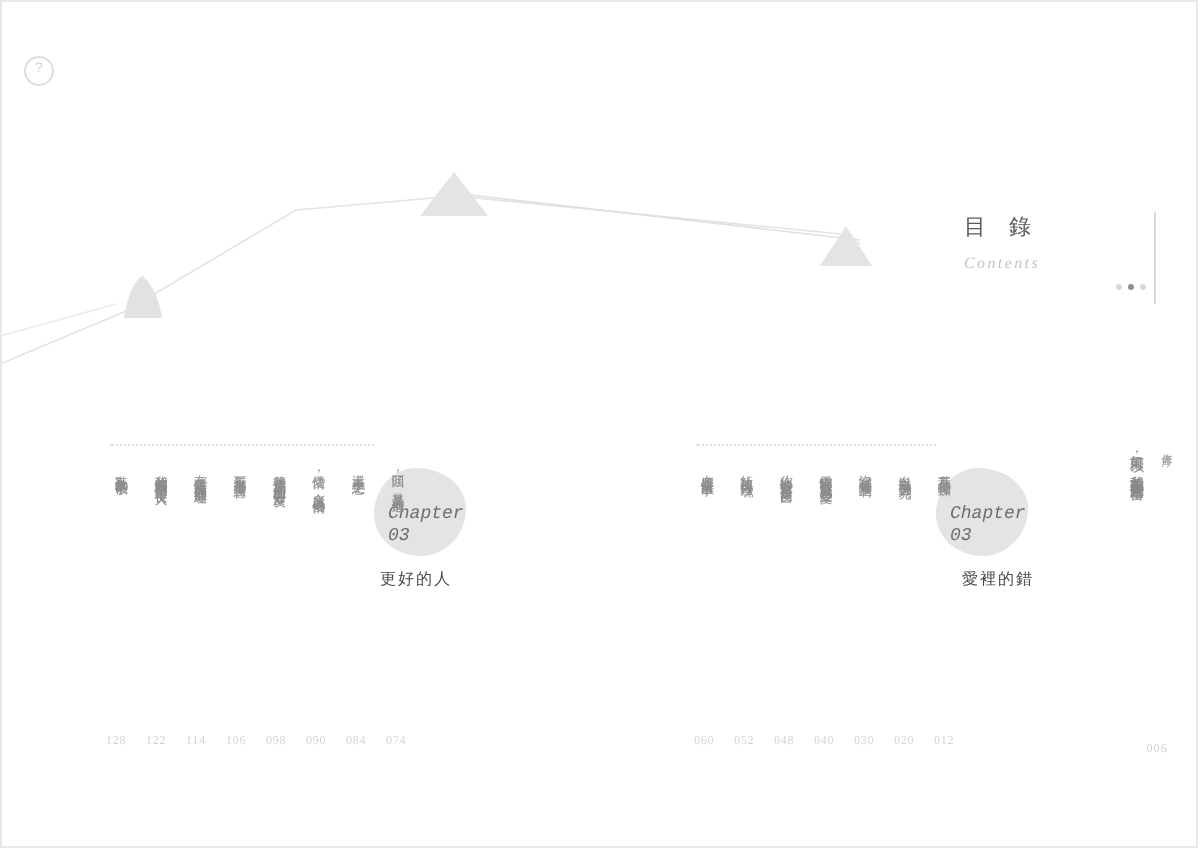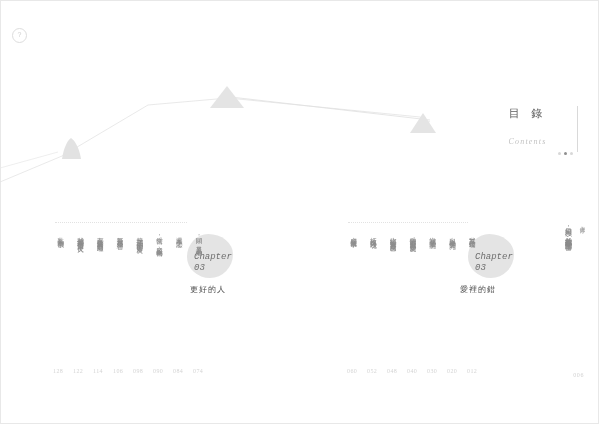--- a/index.html
+++ b/index.html
@@ -44,40 +44,40 @@
     left: 0; top: 60px;
     width: 600px; height: 130px;
   }
 
   
   .contents-head {
     position: absolute;
     right: 22px;
     top: 106px;
     width: 96px;
-    text-align: center;
+    text-align: left;
     padding-right: 2px;
     box-sizing: border-box;
     border-right: 1px solid #d9d9d9;
     height: 46px;
   }
   .contents-head .cn {
     font-family: "DejaVu Sans", sans-serif;
     font-size: 11px;
     letter-spacing: 4px;
     color: #5b5b5b;
     padding-right: 2px;
   }
   .contents-head .en {
     font-family: "Liberation Serif", serif;
     font-style: italic;
     font-size: 8px;
     letter-spacing: 1.2px;
     color: #c2c2c2;
-    margin-top: 16px;
+    margin-top: 6px;
     padding-right: 2px;
   }
   .dots {
     margin-top: 6px;
     padding-right: 2px;
     display: flex;
     justify-content: flex-end;
     gap: 3px;
   }
   .dots i {
@@ -225,21 +225,21 @@
     <div class="vline small">作者序／</div>
   </div>
   <div class="preface-page">006</div>
 
   <div class="chapter" style="left:348px; width:176px;">
     <div class="rule" style="left:0; width:120px;"></div>
     <div class="blob" style="left:120px; top:12px;"></div>
     <div class="blob-label" style="left:127px; top:30px;">
       <span>Chapter</span><br><span>03</span>
     </div>
-    <div class="blob-title" style="left:112px; top:62px;">愛裡的錯</div>
+    <div class="blob-title" style="left:133px; top:62px;">愛裡的錯</div>
 
     <div class="entries" style="left:0;">
       <div class="entry">我又不是蝴蝶</div>
       <div class="entry">自以為班艾佛列克</div>
       <div class="entry">沒關係是基主啊</div>
       <div class="entry">愛情哪有那麼容易變親愛</div>
       <div class="entry">你比較愛對方還是愛自己</div>
       <div class="entry">紅玫瑰與白玫瑰</div>
       <div class="entry">血腥愛情故事</div>
     </div>

